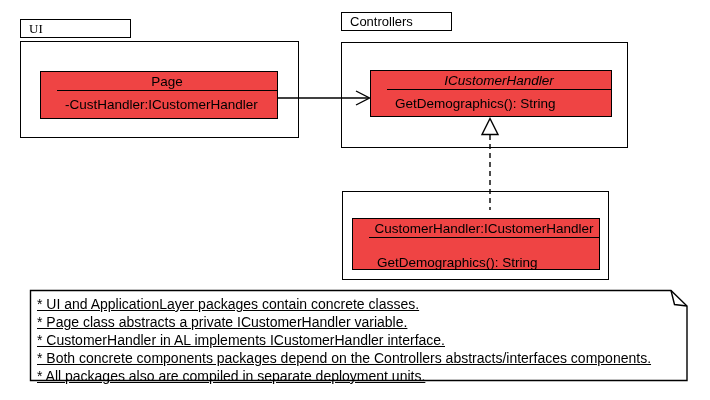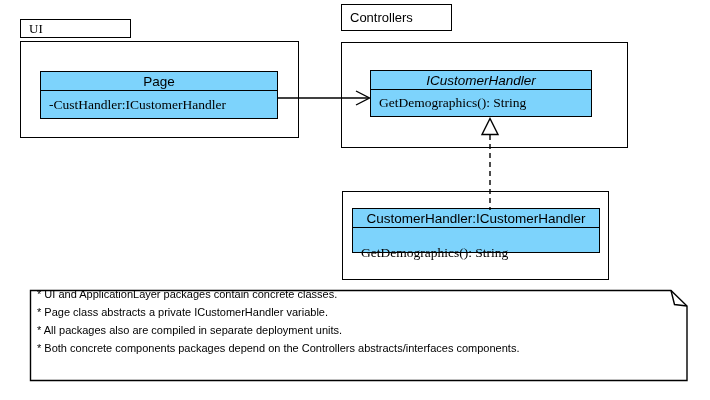--- a/index.html
+++ b/index.html
@@ -18,84 +18,86 @@
     padding-left:8px;
     font-size:13px;
     white-space:nowrap;
   }
   .pkg-body {
     border:1.5px solid var(--line,#000);
     background:transparent;
   }
   .uml-class {
     border:1.5px solid var(--line,#000);
-    background:#7dd3fc;
-    display:flex; flex-direction:column;
+    background:#ef4444;
+    display:flex; flex-direction:column;padding-left:16px;
   }
   .cls-title {
     height:19px; flex:0 0 19px;
     border-bottom:1.5px solid var(--line,#000);
     display:flex; align-items:center; justify-content:center;
     font-size:13.5px; white-space:nowrap; box-sizing:border-box;
   }
   .cls-title.italic { font-style:italic; }
   .cls-member {
     flex:1 1 auto;
     display:flex; align-items:center;
     padding-left:8px;
-    font-size:13.5px; white-space:nowrap;font-family:Liberation Serif, serif;
+    font-size:13.5px; white-space:nowrap;
   }
   .note-text {
-    position:absolute; left:37px; top:285px;
-    font-size:11px; line-height:18px;
+    position:absolute; left:37px; top:295px;
+    font-size:14px; line-height:18px;
     white-space:nowrap;
+    text-decoration:underline;
   }
   svg.overlay { position:absolute; left:0; top:0; pointer-events:none; }
   svg.overlay line, svg.overlay path, svg.overlay polyline, svg.overlay polygon {
     stroke:var(--line,#000); stroke-width:1.4; fill:none;
   }
   svg.overlay polygon.tri { fill:#ffffff; }
 </style>
 </head>
 <body>
 
 <div class="canvas">
 
   <div class="abs pkg-tab" style="left:20px; top:19px; width:111px; height:19px;font-family:Liberation Serif, serif;">
     <span>UI</span>
   </div>
   <div class="abs pkg-body" style="left:20px; top:41px; width:279px; height:97px;"></div>
 
-  <div class="abs pkg-tab" style="left:341px; top:4px; width:111px; height:27px;">
+  <div class="abs pkg-tab" style="left:341px; top:12px; width:111px; height:19px;">
     <span>Controllers</span>
   </div>
   <div class="abs pkg-body" style="left:341px; top:42px; width:287px; height:106px;"></div>
 
   <div class="abs pkg-body" style="left:342px; top:191px; width:267px; height:89px;"></div>
 
   <div class="abs uml-class" style="left:40px; top:71px; width:238px; height:48px;">
     <div class="cls-title">Page</div>
     <div class="cls-member">-CustHandler:ICustomerHandler</div>
   </div>
 
-  <div class="abs uml-class" style="left:370px; top:70px; width:222px; height:47px;justify-content:space-between;">
+  <div class="abs uml-class" style="left:370px; top:70px; width:242px; height:47px;justify-content:space-between;">
     <div class="cls-title italic">ICustomerHandler</div>
     <div class="cls-member">GetDemographics(): String</div>
   </div>
 
-  <div class="abs uml-class" style="left:352px; top:208px; width:248px; height:45px;gap:17px;">
+  <div class="abs uml-class" style="left:352px; top:218px; width:248px; height:52px;gap:17px;">
     <div class="cls-title">CustomerHandler:ICustomerHandler</div>
     <div class="cls-member">GetDemographics(): String</div>
   </div>
 
   <div class="note-text">
     <div>* UI and ApplicationLayer packages contain concrete classes.</div>
     <div>* Page class abstracts a private ICustomerHandler variable.</div>
+    <div>* CustomerHandler in AL implements ICustomerHandler interface.</div>
+    <div>* Both concrete components packages depend on the Controllers abstracts/interfaces components.</div>
     <div>* All packages also are compiled in separate deployment units.</div>
-    <div>* Both concrete components packages depend on the Controllers abstracts/interfaces components.</div>
   </div>
 
   <svg class="overlay" width="710" height="400" viewBox="0 0 710 400">
 
     <line x1="278" y1="98" x2="368.5" y2="98"></line>
     <polyline points="356,91 369.5,98 356,105"></polyline>
 
     <line x1="490" y1="135" x2="490" y2="210" stroke-dasharray="5,4"></line>
     <polygon class="tri" points="490,118.5 482,134.5 498,134.5"></polygon>
 

